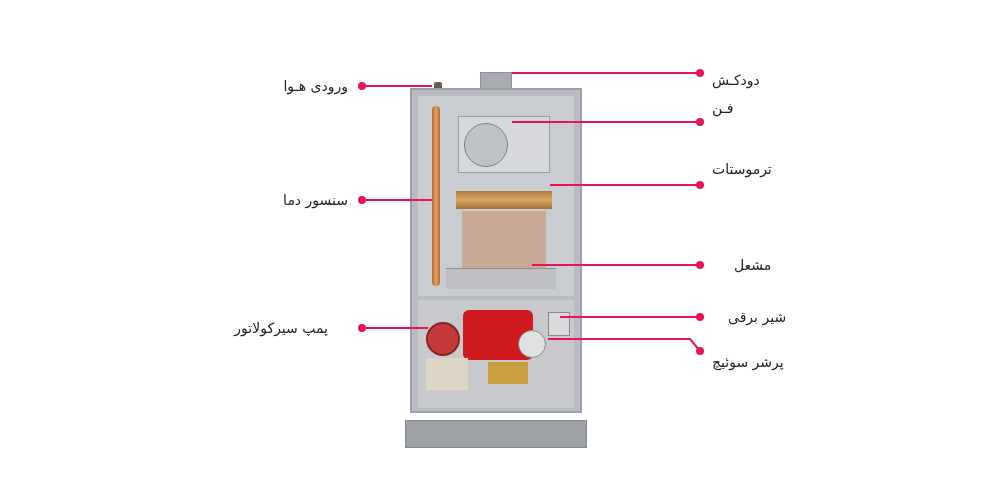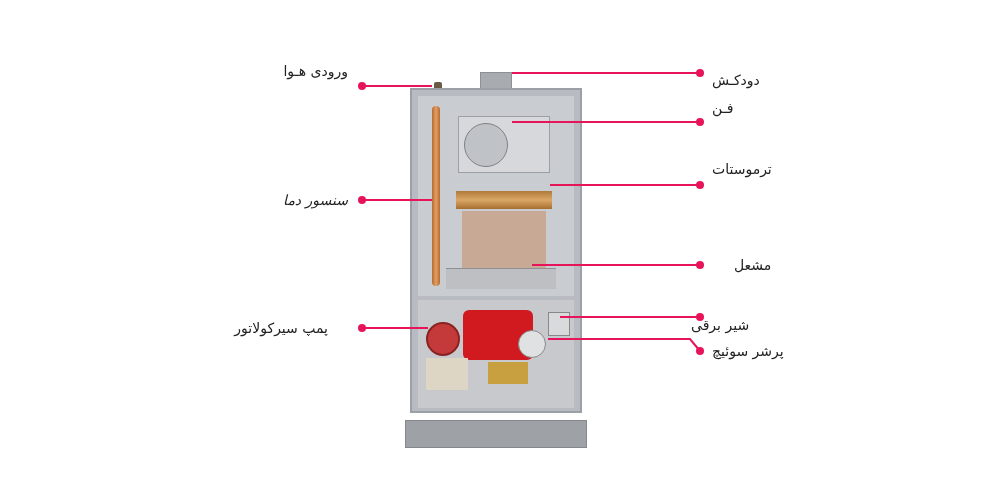--- a/index.html
+++ b/index.html
@@ -70,22 +70,22 @@
     <circle cx="362" cy="328" r="4"></circle>
     <circle cx="700" cy="73" r="4"></circle>
     <circle cx="700" cy="122" r="4"></circle>
     <circle cx="700" cy="185" r="4"></circle>
     <circle cx="700" cy="265" r="4"></circle>
     <circle cx="700" cy="317" r="4"></circle>
     <circle cx="700" cy="351" r="4"></circle>
   </g>
 </svg>
 
-<div class="label" style="right:652px; top:62px;">ورودی هـوا</div>
-<div class="label" style="right:652px; top:191px;font-style:italic;">سنسور دما</div>
+<div class="label" style="right:652px; top:77px;">ورودی هـوا</div>
+<div class="label" style="right:652px; top:191px;">سنسور دما</div>
 <div class="label" style="right:672px; top:319px;">پمپ سیرکولاتور</div>
 
 <div class="label" style="left:712px; top:64px;margin-top:7px;">دودکـش</div>
 <div class="label" style="left:712px; top:99px;">فـن</div>
 <div class="label" style="left:712px; top:160px;">ترموستات</div>
 <div class="label" style="left:712px; top:256px;margin-left:22px;">مشعل</div>
-<div class="label" style="left:691px; top:308px;margin-top:8px;">شیر برقی</div>
-<div class="label" style="left:712px; top:342px;">پرشر سوئیچ</div>
+<div class="label" style="left:728px; top:308px;">شیر برقی</div>
+<div class="label" style="left:712px; top:353px;">پرشر سوئیچ</div>
 
 </body></html>

